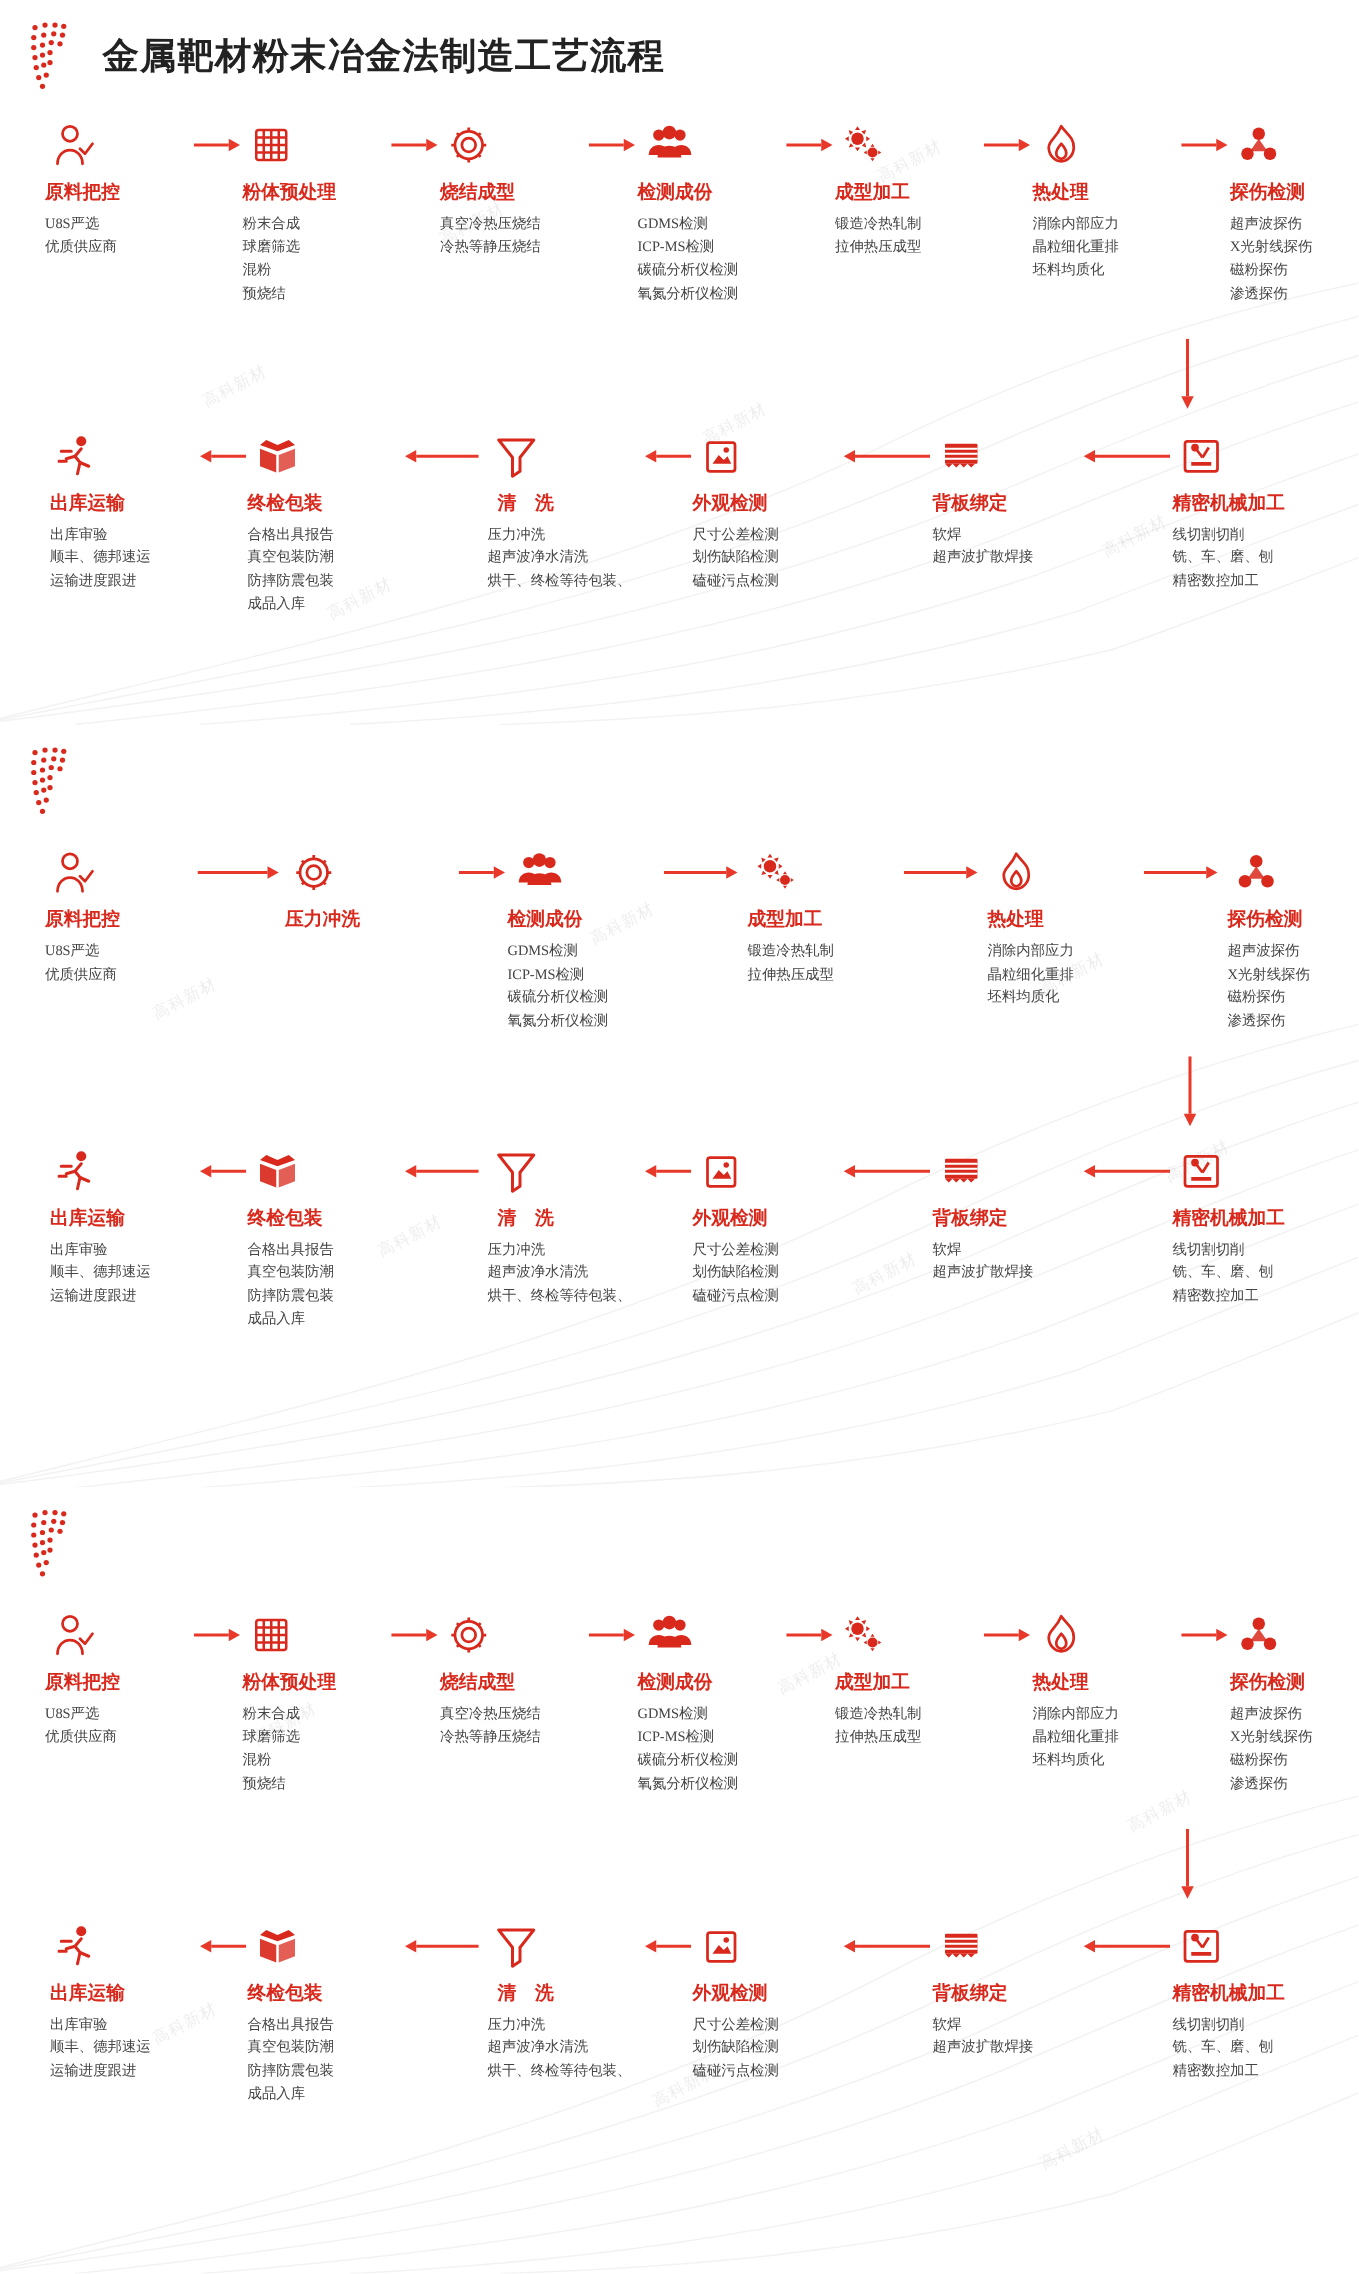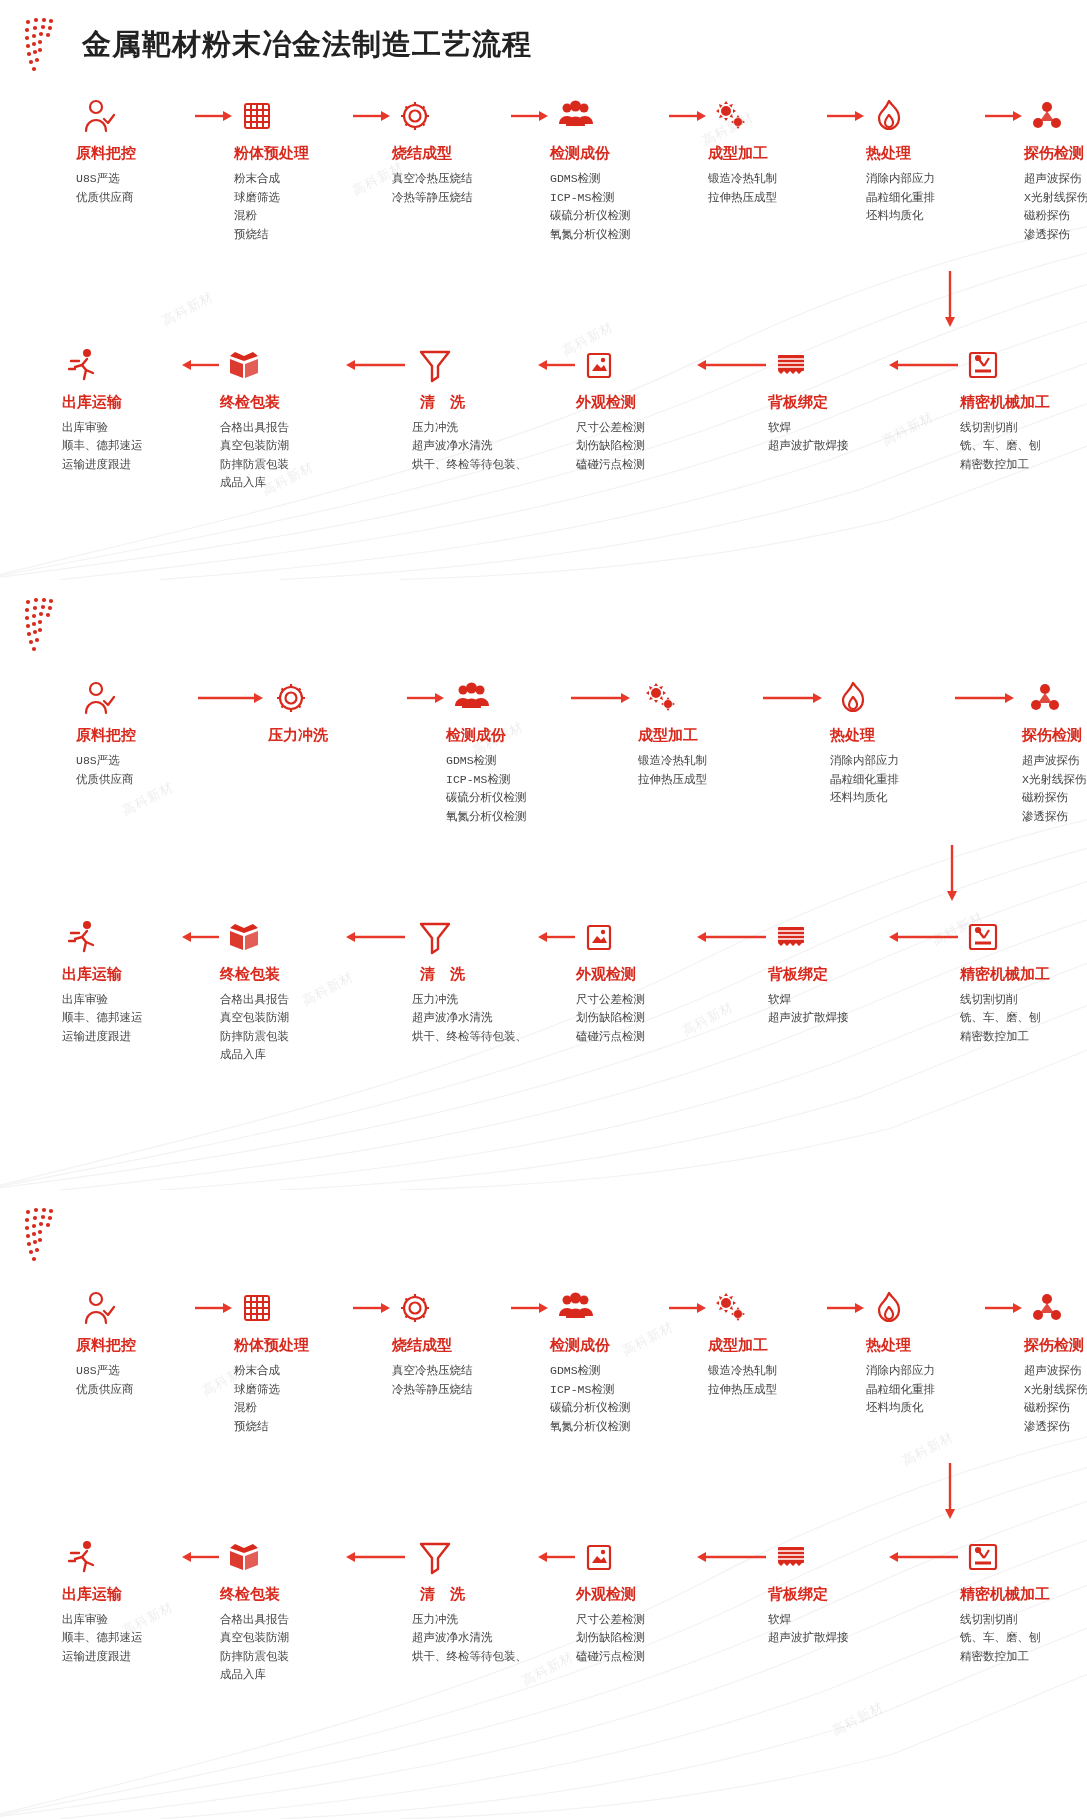--- a/index.html
+++ b/index.html
@@ -67,24 +67,24 @@
     letter-spacing: 1px;
     line-height: 1.2;
   }
 
   
   .row {
     position: relative;
     z-index: 5;
     display: flex;
     align-items: flex-start;
-    padding-left: 76px;
+    padding-left: 36px;
     padding-right: 30px;
   }
-  .row.reverse { padding-left: 62px; }
+  .row.reverse { padding-left: 40px; }
 
   .node {
     position: relative;
     width: 118px;
     flex: none;
   }
   .node .icon {
     height: 44px;
     display: flex;
     align-items: center;
@@ -98,21 +98,21 @@
     color: #d9291c;
     margin-top: 6px;
     white-space: nowrap;
     font-family: "DejaVu Sans", "Liberation Sans", sans-serif;
   }
   .node .lines {
     margin-top: 7px;
     font-size: 11.5px;
     line-height: 1.62;
     color: #444;
-    font-family: Liberation Mono, monospace;
+    font-family: Liberation Serif, serif;
   }
   .node .lines div { white-space: nowrap; }
   .node.wrapok .lines div { white-space: normal; }
 
   .arrow {
     flex: none;
     width: 56px;
     padding-top: 16px;
     display: flex;
     justify-content: center;

